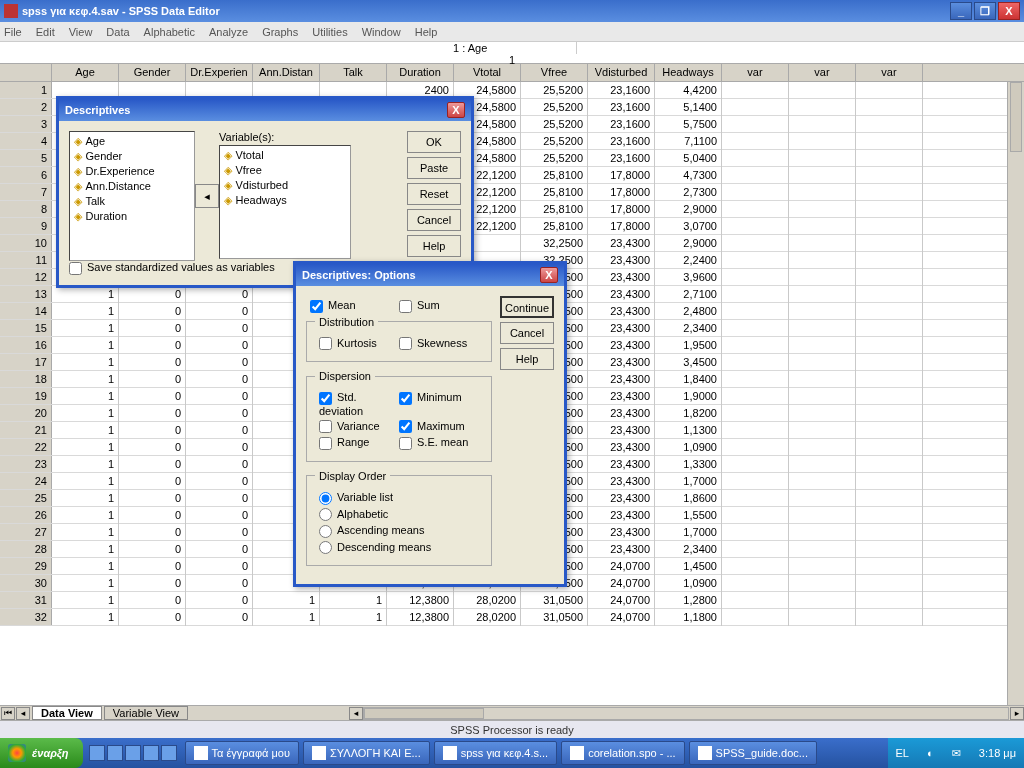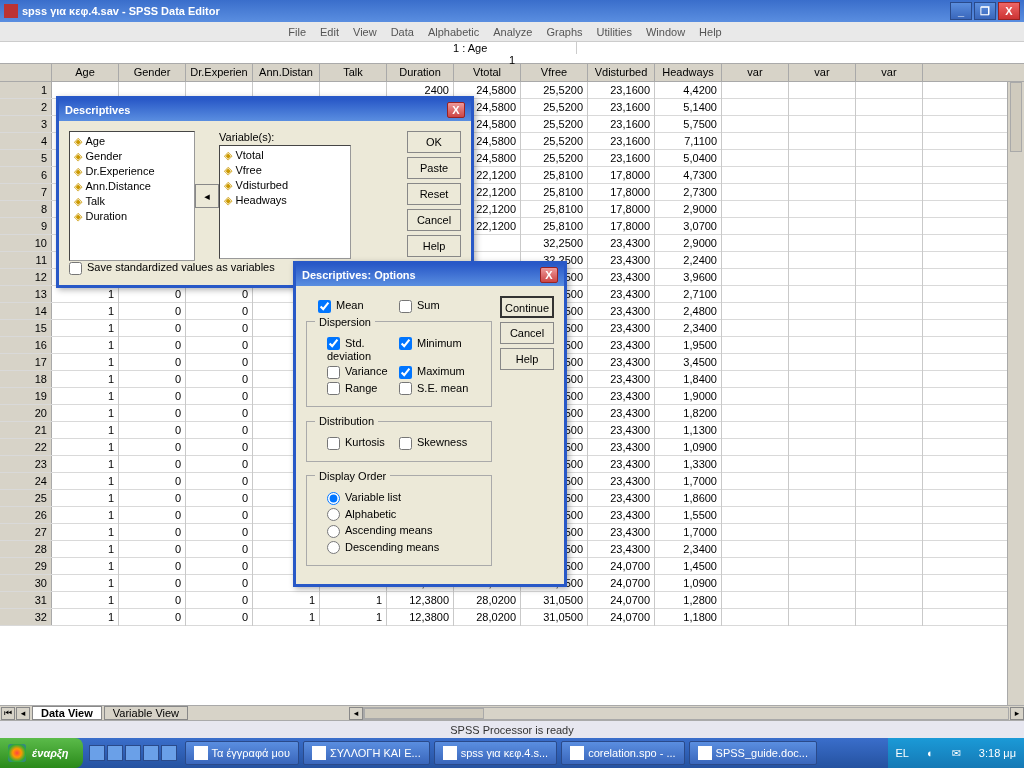--- a/index.html
+++ b/index.html
@@ -6,21 +6,21 @@
 body { background: #e7e7f0; width: 1024px; height: 768px; overflow: hidden; position: relative; }
 
 
 .titlebar { height: 22px; background: linear-gradient(#3a6ecb,#5a8ee0); color: #fff; display: flex; align-items: center; padding: 0 4px; }
 .titlebar .tb-icon { width: 14px; height: 14px; background: #b33; margin-right: 4px; display:inline-block; }
 .titlebar .title { flex: 1; font-weight: bold; }
 .wbtn { width: 22px; height: 18px; margin-left: 2px; display:flex; align-items:center; justify-content:center; font-weight:bold; color:#fff; border:1px solid #2a4a8a; background:linear-gradient(#5b8ede,#3966bb); }
 .wbtn.close { background: linear-gradient(#e66,#c33); border-color:#922; }
 
 
-.menubar { height: 20px; background: #e9e9e9; display: flex; align-items: center; padding: 0 4px; border-bottom: 1px solid #ccc; justify-content: center; }
+.menubar { height: 20px; background: #e9e9e9; display: flex; align-items: center; padding: 0 4px; border-bottom: 1px solid #ccc; }
 .menubar span { margin-right: 14px; color: #555; }
 
 
 .cellref { height: 22px; background: #fff; border-bottom: 1px solid #aaa; display: flex; align-items: center; flex-direction: column; }
 .cellref .ref { width: 130px; padding: 0 6px; border-right: 1px solid #ccc; }
 .cellref .val { flex: 1; padding: 0 6px; }
 
 
 .grid { position: absolute; top: 64px; left: 0; right: 0; bottom: 63px; background: #fff; overflow: hidden; }
 .colhdrs { display: flex; height: 18px; background: #d7d3c8; border-bottom: 1px solid #a9a9a9; }
@@ -61,21 +61,21 @@
 .dialog .dclose { width:18px; height:16px; background:linear-gradient(#e99,#c44); border:1px solid #922; color:#fff; text-align:center; line-height:14px; font-weight:bold; border-radius:2px; }
 .dialog .body { padding:10px; }
 .lbox { background:#fff; border:1px inset #999; overflow:auto; padding:2px; }
 .lbox .li { padding:1px 2px; white-space:nowrap; }
 .li .dia { color:#c90; margin-right:3px; }
 .dbtn { width:54px; height:22px; background:#ece9d8; border:1px solid #888; margin-bottom:4px; text-align:center; line-height:20px; }
 .xfer { width:24px; height:24px; border:1px solid #888; text-align:center; line-height:22px; margin:6px 0; }
 fieldset { border:1px solid #aaa; padding:6px 8px 8px; margin-bottom:8px; }
 legend { padding:0 4px; }
 .chk, .rad { margin-right:5px; vertical-align:middle; }
-.optrow { margin:3px 12px; }
+.optrow { margin:3px 4px; }
 .col2 { display:flex; }
 .col2 > div { flex:1; }
 </style>
 </head>
 <body>
 
 <div class="titlebar">
   <span class="tb-icon"></span>
   <span class="title">spss για κεφ.4.sav - SPSS Data Editor</span>
   <div class="wbtn">_</div>
@@ -701,42 +701,42 @@
     <span class="flex"></span>
     <div class="dclose">X</div>
   </div>
   <div class="body" style="display:flex; gap:8px;">
     <div style="flex:1;">
       <div class="col2 optrow">
         <div><input type="checkbox" checked="" class="chk" style=""><span>Mean</span></div>
         <div><input type="checkbox" class="chk" style=""><span>Sum</span></div>
       </div>
       <fieldset>
+        <legend>Distribution</legend>
+        <div class="col2 optrow">
+          <div><input type="checkbox" class="chk" style=""><span>Kurtosis</span></div>
+          <div><input type="checkbox" class="chk" style=""><span>Skewness</span></div>
+        </div>
+      </fieldset>
+      <fieldset>
         <legend>Dispersion</legend>
         <div class="col2 optrow">
           <div><input type="checkbox" checked="" class="chk" style=""><span>Std. deviation</span></div>
           <div><input type="checkbox" checked="" class="chk" style=""><span>Minimum</span></div>
         </div>
         <div class="col2 optrow">
           <div><input type="checkbox" class="chk" style=""><span>Variance</span></div>
           <div><input type="checkbox" checked="" class="chk" style=""><span>Maximum</span></div>
         </div>
         <div class="col2 optrow">
           <div><input type="checkbox" class="chk" style=""><span>Range</span></div>
           <div><input type="checkbox" class="chk" style=""><span>S.E. mean</span></div>
         </div>
       </fieldset>
       <fieldset>
-        <legend>Distribution</legend>
-        <div class="col2 optrow">
-          <div><input type="checkbox" class="chk" style=""><span>Kurtosis</span></div>
-          <div><input type="checkbox" class="chk" style=""><span>Skewness</span></div>
-        </div>
-      </fieldset>
-      <fieldset>
         <legend>Display Order</legend>
         <div class="optrow"><input type="radio" name="do" checked="" class="rad" style=""><span>Variable list</span></div>
         <div class="optrow"><input type="radio" name="do" class="rad" style=""><span>Alphabetic</span></div>
         <div class="optrow"><input type="radio" name="do" class="rad" style=""><span>Ascending means</span></div>
         <div class="optrow"><input type="radio" name="do" class="rad" style=""><span>Descending means</span></div>
       </fieldset>
     </div>
     <div style="display:flex; flex-direction:column;">
       <div class="dbtn" style="border:2px solid #333;">Continue</div>
       <div class="dbtn">Cancel</div>

